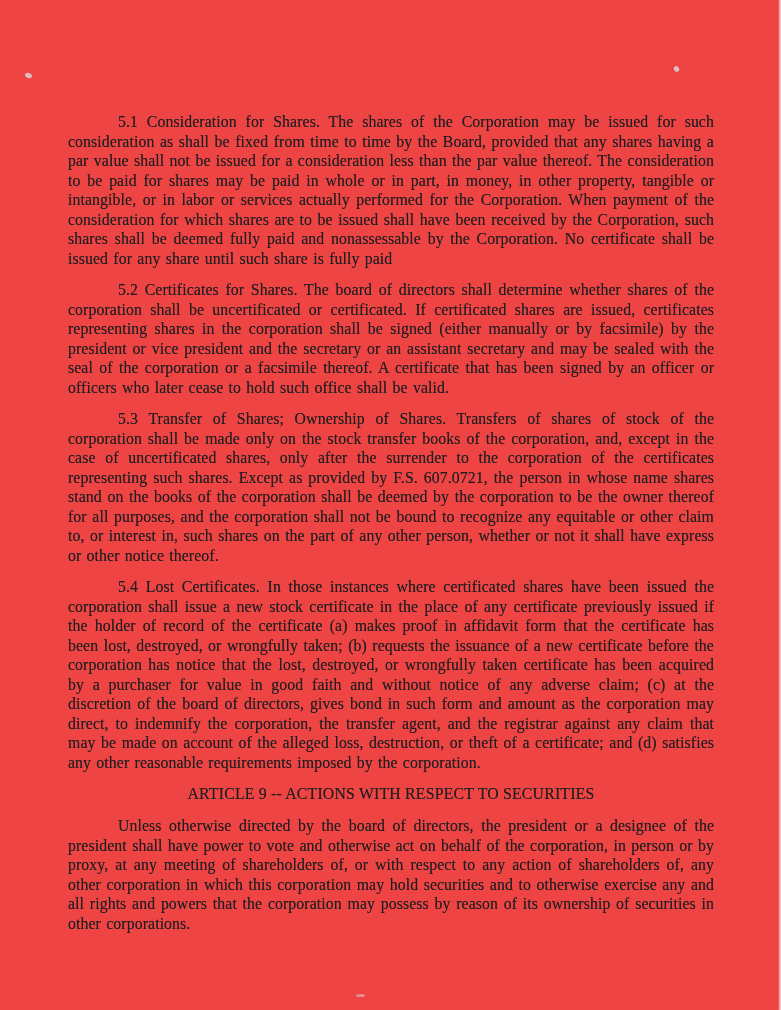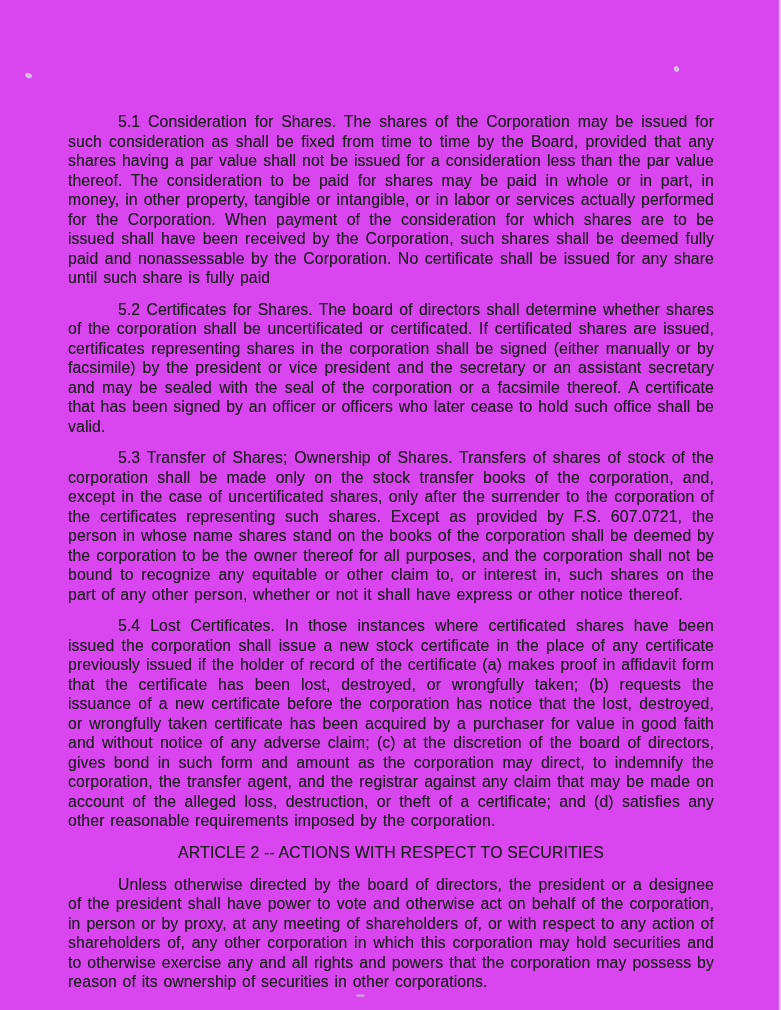--- a/index.html
+++ b/index.html
@@ -5,23 +5,23 @@
   html, body {
     margin: 0;
     padding: 0;
     background: #f4f5f6;
   }
   .page {
     position: relative;
     width: 781px;
     height: 1010px;
     margin: 0;
-    background: #d946ef;
+    background: #ef4444;
     overflow: hidden;
-    font-family: Liberation Sans, sans-serif;
+    font-family: Liberation Serif, serif;
     color: #1e1e20;
   }
   .scan-edge-right {
     position: absolute;
     top: 0;
     right: 0;
     width: 3px;
     height: 100%;
     background: linear-gradient(to left, #e9edf1, rgba(233,237,241,0));
   }
@@ -72,18 +72,18 @@
   <div class="content">
     <p class="para">5.1 Consideration for Shares. The shares of the Corporation may be issued for such consideration as shall be fixed from time to time by the Board, provided that any shares having a par value shall not be issued for a consideration less than the par value thereof. The consideration to be paid for shares may be paid in whole or in part, in money, in other property, tangible or intangible, or in labor or services actually performed for the Corporation. When payment of the consideration for which shares are to be issued shall have been received by the Corporation, such shares shall be deemed fully paid and nonassessable by the Corporation. No certificate shall be issued for any share until such share is fully paid</p>
 
     <p class="para">5.2 Certificates for Shares. The board of directors shall determine whether shares of the corporation shall be uncertificated or certificated. If certificated shares are issued, certificates representing shares in the corporation shall be signed (either manually or by facsimile) by the president or vice president and the secretary or an assistant secretary and may be sealed with the seal of the corporation or a facsimile thereof. A certificate that has been signed by an officer or officers who later cease to hold such office shall be valid.</p>
 
     <p class="para">5.3 Transfer of Shares; Ownership of Shares. Transfers of shares of stock of the corporation shall be made only on the stock transfer books of the corporation, and, except in the case of uncertificated shares, only after the surrender to the corporation of the certificates representing such shares. Except as provided by F.S. 607.0721, the person in whose name shares stand on the books of the corporation shall be deemed by the corporation to be the owner thereof for all purposes, and the corporation shall not be bound to recognize any equitable or other claim to, or interest in, such shares on the part of any other person, whether or not it shall have express or other notice thereof.</p>
 
     <p class="para">5.4 Lost Certificates. In those instances where certificated shares have been issued the corporation shall issue a new stock certificate in the place of any certificate previously issued if the holder of record of the certificate (a) makes proof in affidavit form that the certificate has been lost, destroyed, or wrongfully taken; (b) requests the issuance of a new certificate before the corporation has notice that the lost, destroyed, or wrongfully taken certificate has been acquired by a purchaser for value in good faith and without notice of any adverse claim; (c) at the discretion of the board of directors, gives bond in such form and amount as the corporation may direct, to indemnify the corporation, the transfer agent, and the registrar against any claim that may be made on account of the alleged loss, destruction, or theft of a certificate; and (d) satisfies any other reasonable requirements imposed by the corporation.</p>
 
     <div class="article-heading">
-      <div>ARTICLE 2 -- ACTIONS WITH RESPECT TO SECURITIES</div>
+      <div>ARTICLE 9 -- ACTIONS WITH RESPECT TO SECURITIES</div>
     </div>
 
     <p class="para">Unless otherwise directed by the board of directors, the president or a designee of the president shall have power to vote and otherwise act on behalf of the corporation, in person or by proxy, at any meeting of shareholders of, or with respect to any action of shareholders of, any other corporation in which this corporation may hold securities and to otherwise exercise any and all rights and powers that the corporation may possess by reason of its ownership of securities in other corporations.</p>
   </div>
 </div>
 
 </body></html>

